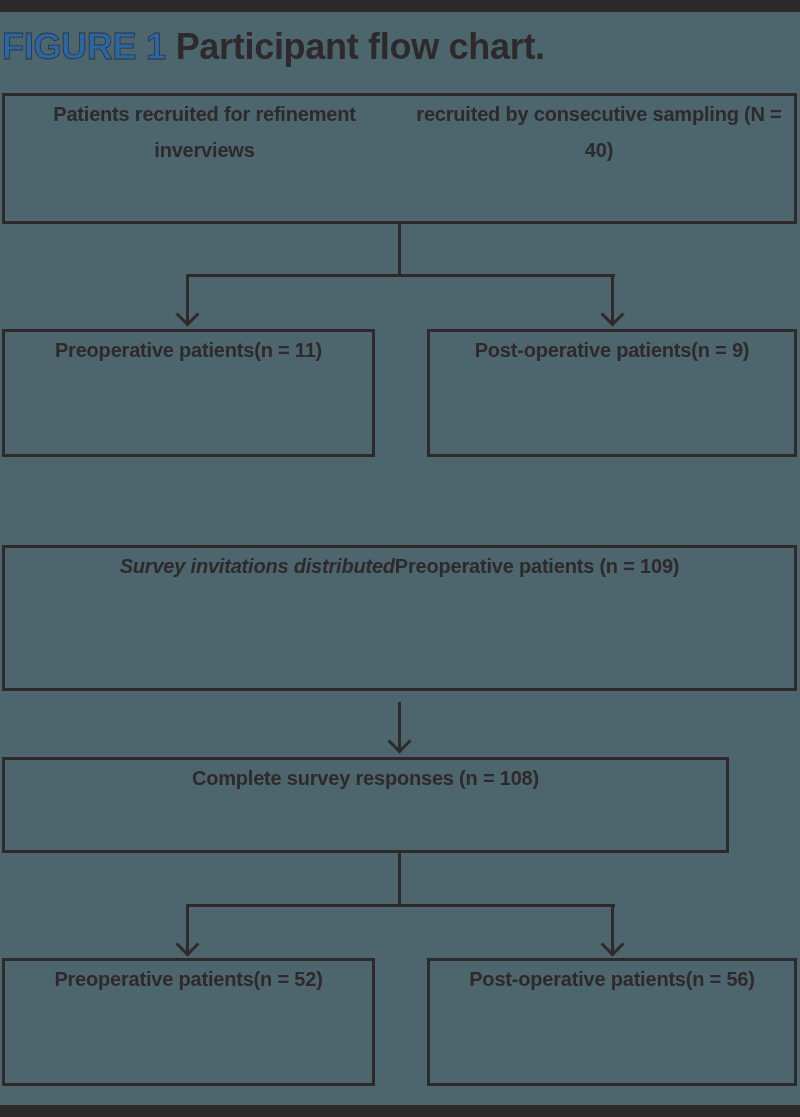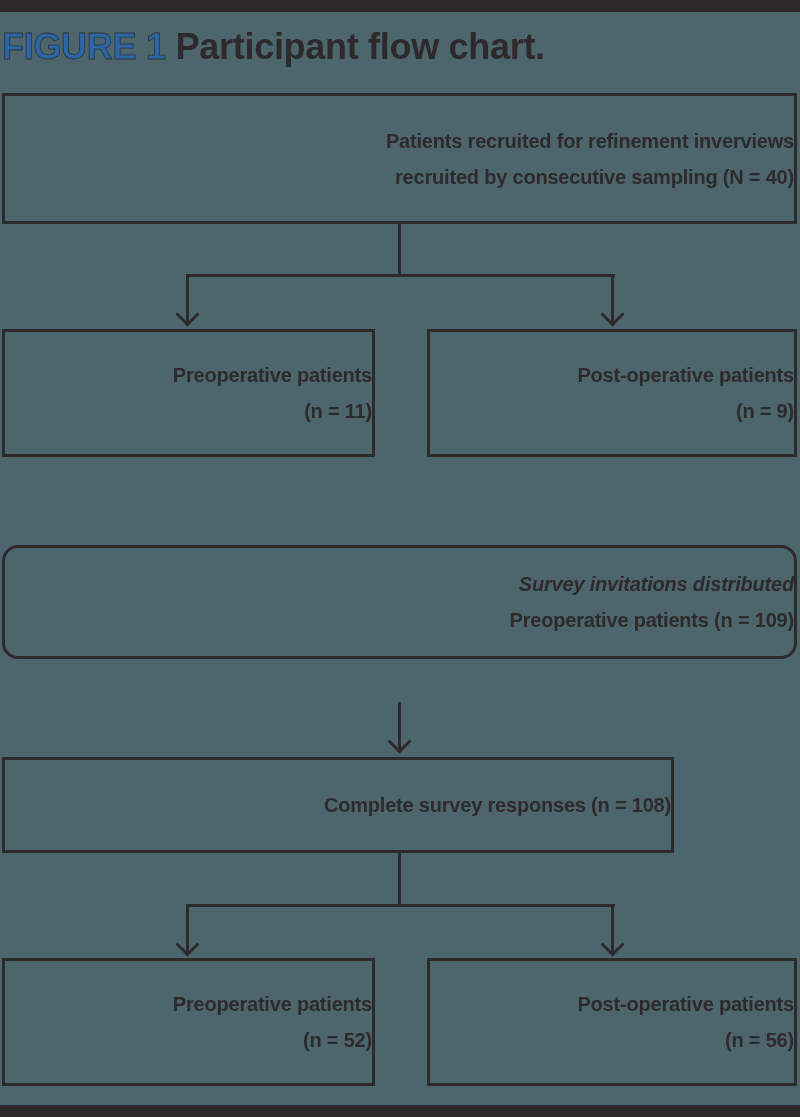--- a/index.html
+++ b/index.html
@@ -38,23 +38,22 @@
   .caption .figlabel {
     color: var(--figure-label-blue);
     margin-right: 10px;
     -webkit-text-stroke: 0.8px rgba(45,41,43,0.85);
   }
   .box {
     position: absolute;
     border: 3px solid var(--ink);
     background: transparent;
     display: flex;
-    flex-direction: column;
     justify-content: center;
-    align-items: flex-end;
+    align-items: flex-start;
     text-align: center;
     color: var(--ink);
     font-size: 20px;
     font-weight: 600;
     line-height: 36px;
     letter-spacing: -0.2px;
   }
   .box .heading { font-style: italic; }
   .line-v, .line-h { position: absolute; background: var(--ink); }
   .line-v { width: 3px; }
@@ -94,29 +93,29 @@
   <div class="box" style="left:2px; top:329px; width:373px; height:128px;">
     <div>Preoperative patients</div>
     <div>(n = 11)</div>
   </div>
 
   <div class="box" style="left:427px; top:329px; width:370px; height:128px;">
     <div>Post-operative patients</div>
     <div>(n = 9)</div>
   </div>
 
-  <div class="box" style="left:2px; top:545px; width:795px; height:114px;border-radius:16px;">
+  <div class="box" style="left:2px; top:545px; width:795px; height:146px;">
     <div class="heading">Survey invitations distributed</div>
     <div>Preoperative patients (n = 109)</div>
   </div>
 
   <div class="line-v" style="left:398px; top:702px; height:48px;"></div>
   <div class="chev" style="left:391px; top:733px;"></div>
 
-  <div class="box" style="left:2px; top:757px; width:672px; height:96px;">
+  <div class="box" style="left:2px; top:757px; width:727px; height:96px;">
     <div>Complete survey responses (n = 108)</div>
   </div>
 
   <div class="line-v" style="left:398px; top:853px; height:54px;"></div>
   <div class="line-h" style="left:186px; top:904px; width:429px;"></div>
   <div class="line-v" style="left:186px; top:904px; height:48px;"></div>
   <div class="chev" style="left:179px; top:936px;"></div>
   <div class="line-v" style="left:611px; top:904px; height:48px;"></div>
   <div class="chev" style="left:604px; top:936px;"></div>
 

